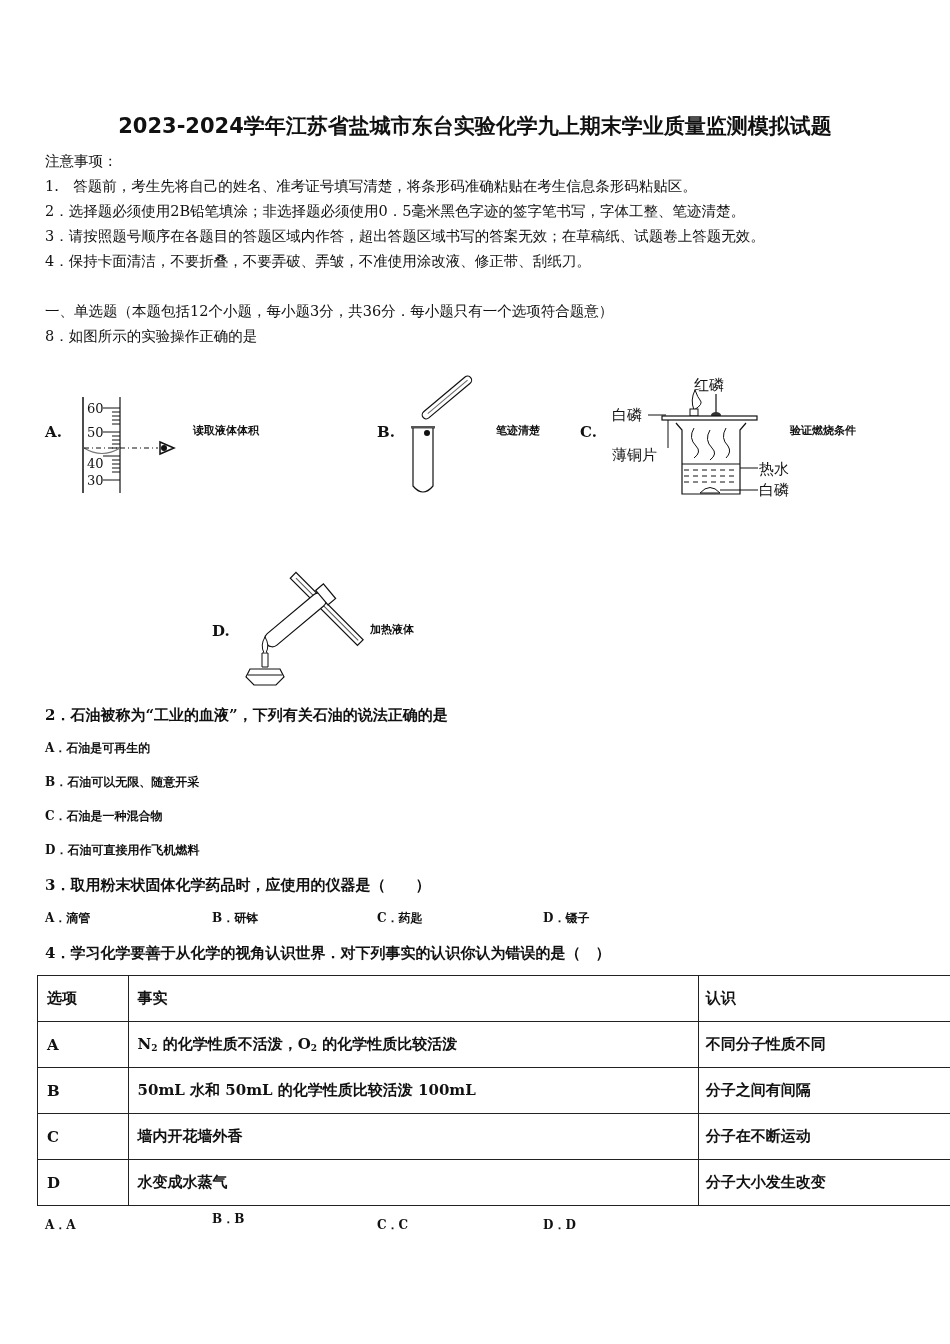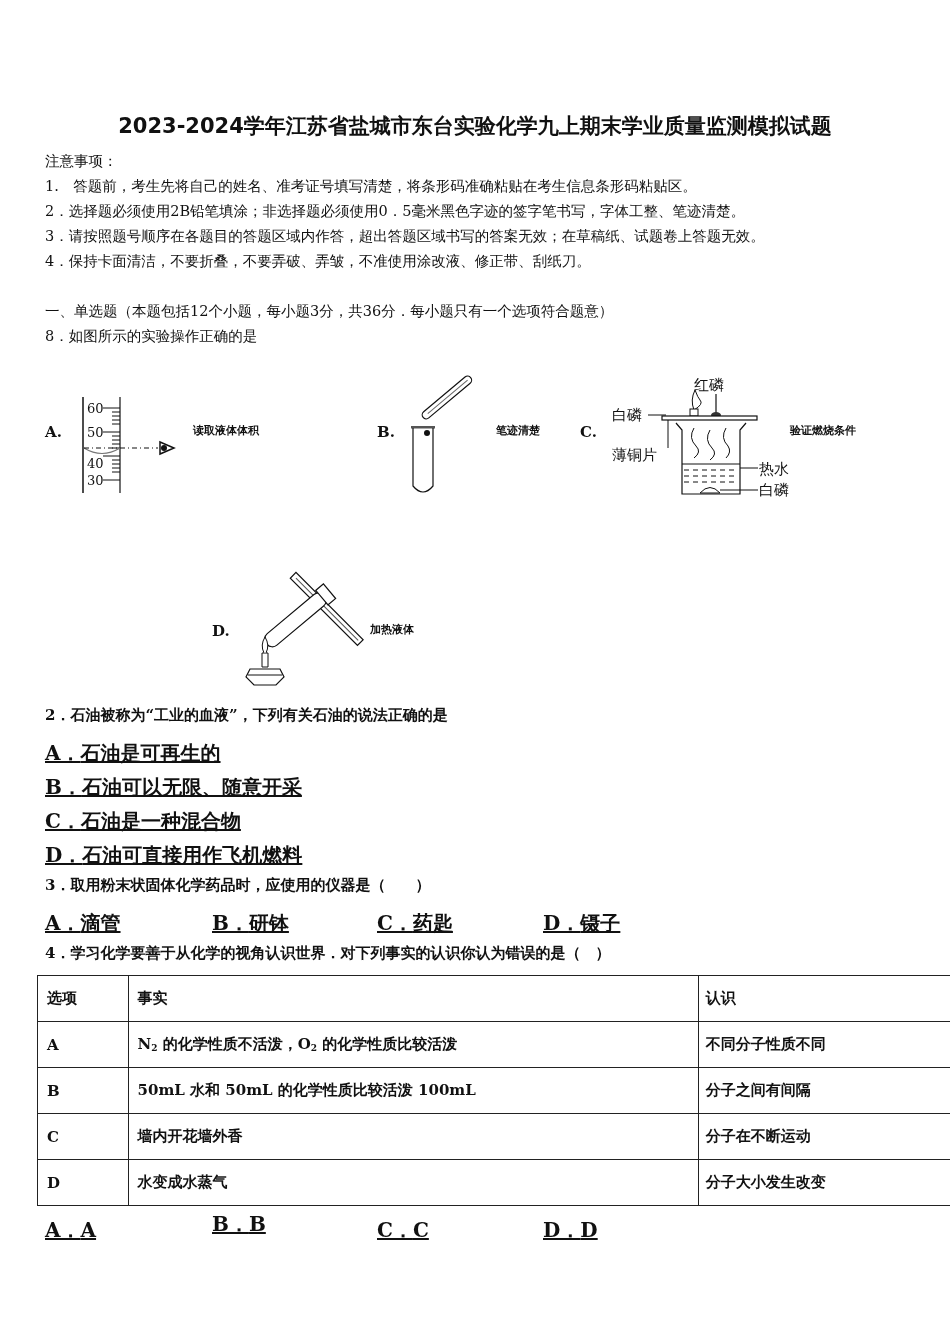--- a/index.html
+++ b/index.html
@@ -3,21 +3,21 @@
   <meta charset="utf-8">
   <style>
     html, body { margin: 0; padding: 0; background: #ffffff; }
     body { width: 950px; height: 1344px; position: relative; overflow: hidden;
            font-family: "DejaVu Serif", "Liberation Serif", serif; color: #111; }
     .abs { position: absolute; white-space: nowrap; }
     .title { left: 0; width: 950px; top: 112px; text-align: center; font-family: "DejaVu Sans", "Liberation Sans", sans-serif;
              font-size: 21px; font-weight: bold; letter-spacing: 0px; }
     .note { font-size: 14.5px; left: 45px; }
     .q { font-size: 15px; font-weight: bold; }
-    .opt { font-size: 20px; font-weight: bold; text-decoration: underline; }
+    .opt { font-size: 12px; font-weight: bold; }
     .lbl { font-size: 15px; font-weight: bold; }
     .cap { font-size: 11px; font-weight: bold; }
     svg { position: absolute; overflow: visible; }
     .diag-text { font-family: "DejaVu Sans", "Liberation Sans", sans-serif; font-size: 15px; fill: #111; }
 
     table.facts { position: absolute; left: 37px; top: 975px; width: 927px; border-collapse: collapse;
                   font-size: 15px; }
     table.facts td { border: 1.5px solid #222; height: 45px; padding: 0 0 0 9px; vertical-align: middle; font-weight: bold; }
     table.facts td.c0 { width: 74px; }
     table.facts td.c1 { width: 519px; }

